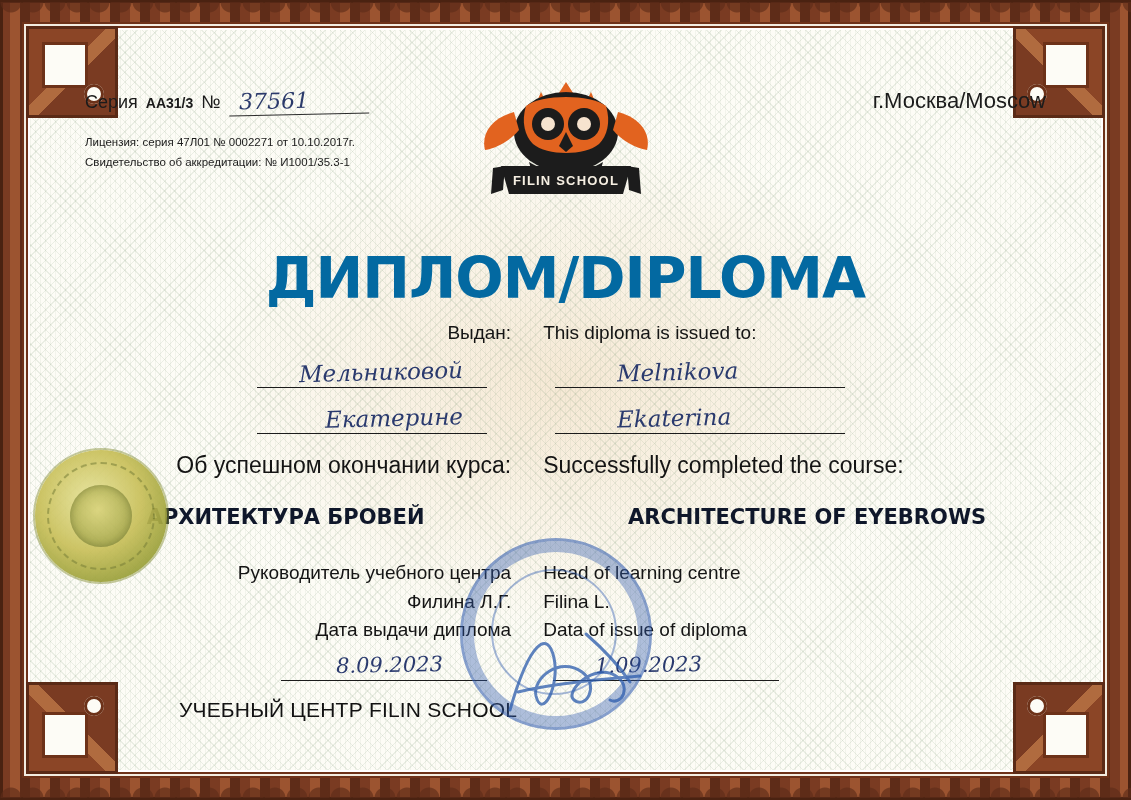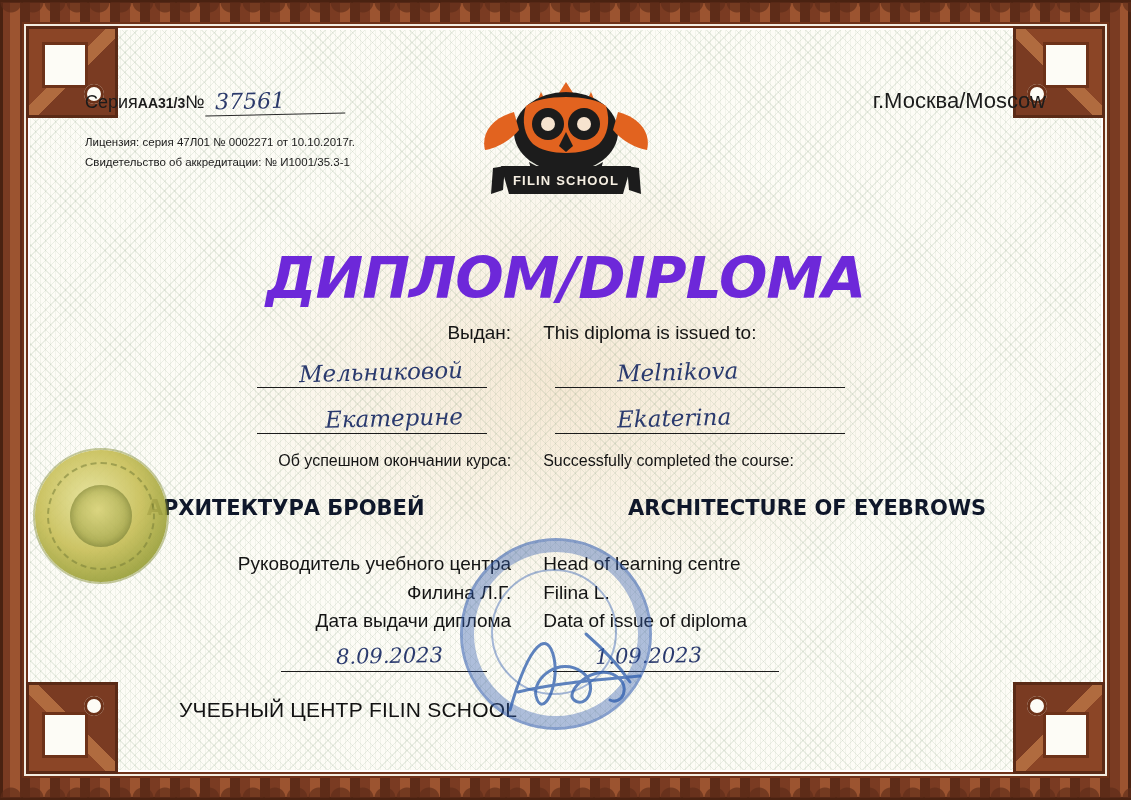--- a/index.html
+++ b/index.html
@@ -101,20 +101,21 @@
   .content {
     position: absolute;
     left: 60px; top: 60px; right: 60px; bottom: 60px;
   }
 
   .serial-row {
     position: absolute;
     left: 25px; top: 28px;
     display: flex;
     align-items: baseline;
+    gap: 8px;
     font-size: 18px;
     color: #1b1b1b;
   }
   .serial-label { font-size: 18px; }
   .serial-code { font-weight: bold; font-size: 14px; }
   .serial-no { font-size: 18px; }
   .serial-number {
     font-family: "DejaVu Serif", serif;
     font-style: italic;
     font-size: 22px;
@@ -154,22 +155,21 @@
 
   .title {
     position: absolute;
     left: 0; right: 0;
     top: 185px;
     text-align: center;
     font-family: "DejaVu Sans", sans-serif;
     font-weight: bold;
     font-size: 57px;
     letter-spacing: -1px;
-    color: #6d28d9;
-    font-style: italic;
+    color: #0369a1;
   }
 
   .cols {
     position: absolute;
     left: 0; right: 0;
     top: 262px;
   }
   .row {
     display: flex;
     align-items: flex-end;
@@ -212,21 +212,21 @@
     font-family: "DejaVu Serif", serif;
     font-style: italic;
     font-size: 23px;
     color: #2a3a6e;
     white-space: nowrap;
   }
   .col-l .hand { right: 48px; transform: rotate(-1.5deg); }
   .col-r .hand { left: 74px; transform: rotate(-1.5deg); }
 
   .course-label {
-    font-size: 16px;
+    font-size: 23px;
     color: #141414;
     padding-top: 12px;
   }
   .course-name {
     font-family: "DejaVu Sans", sans-serif;
     font-weight: bold;
     font-size: 21px;
     color: #0f172a;
     padding-top: 26px;
     text-align: center;

